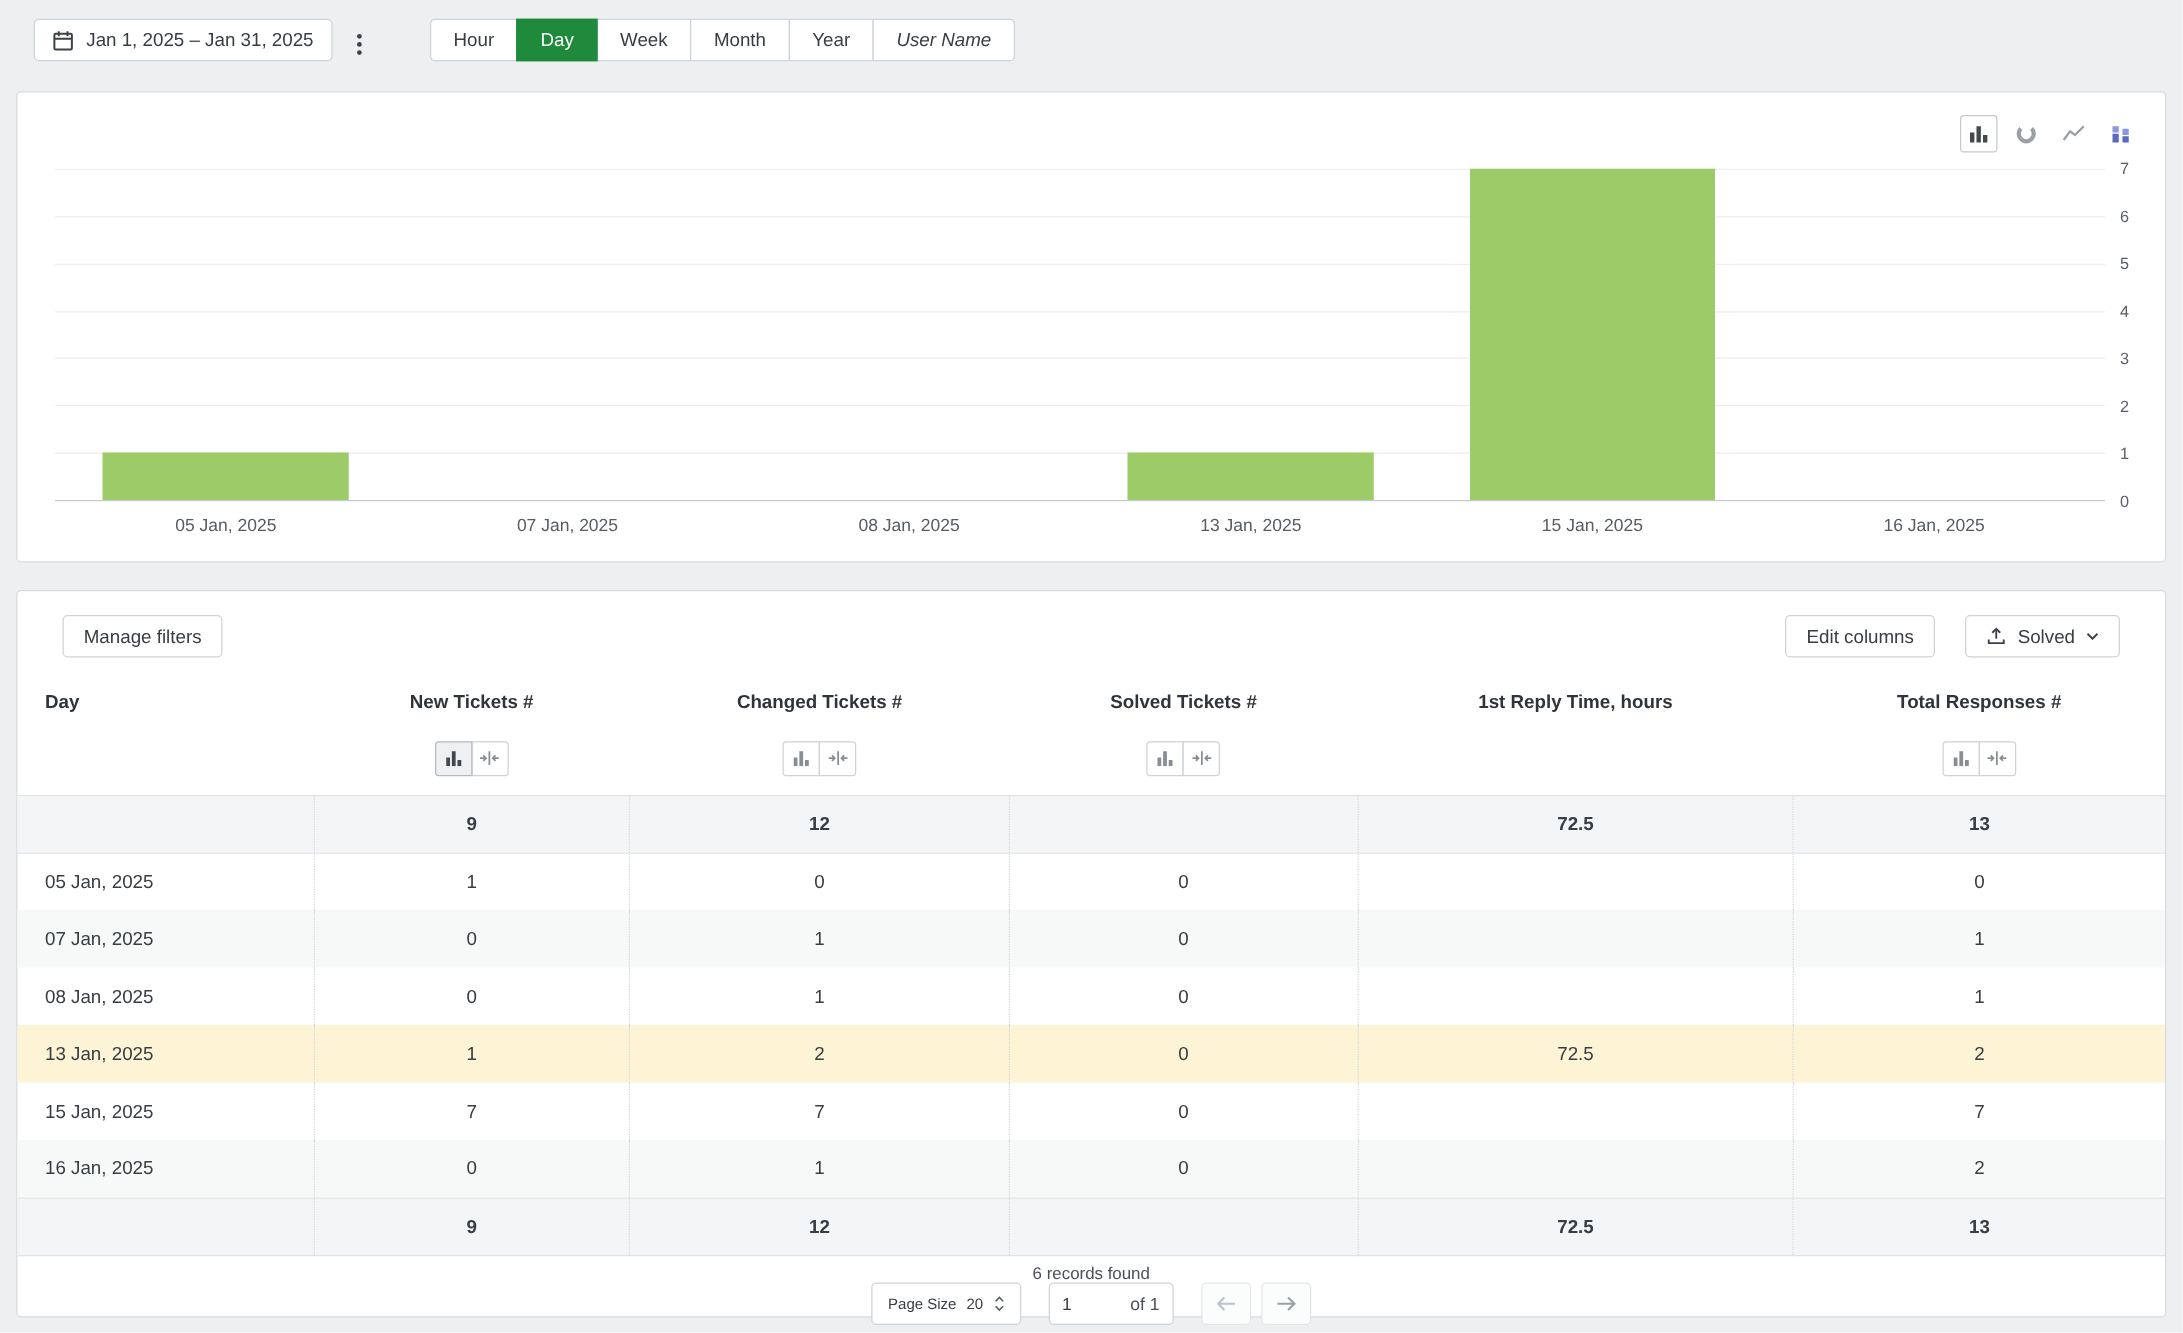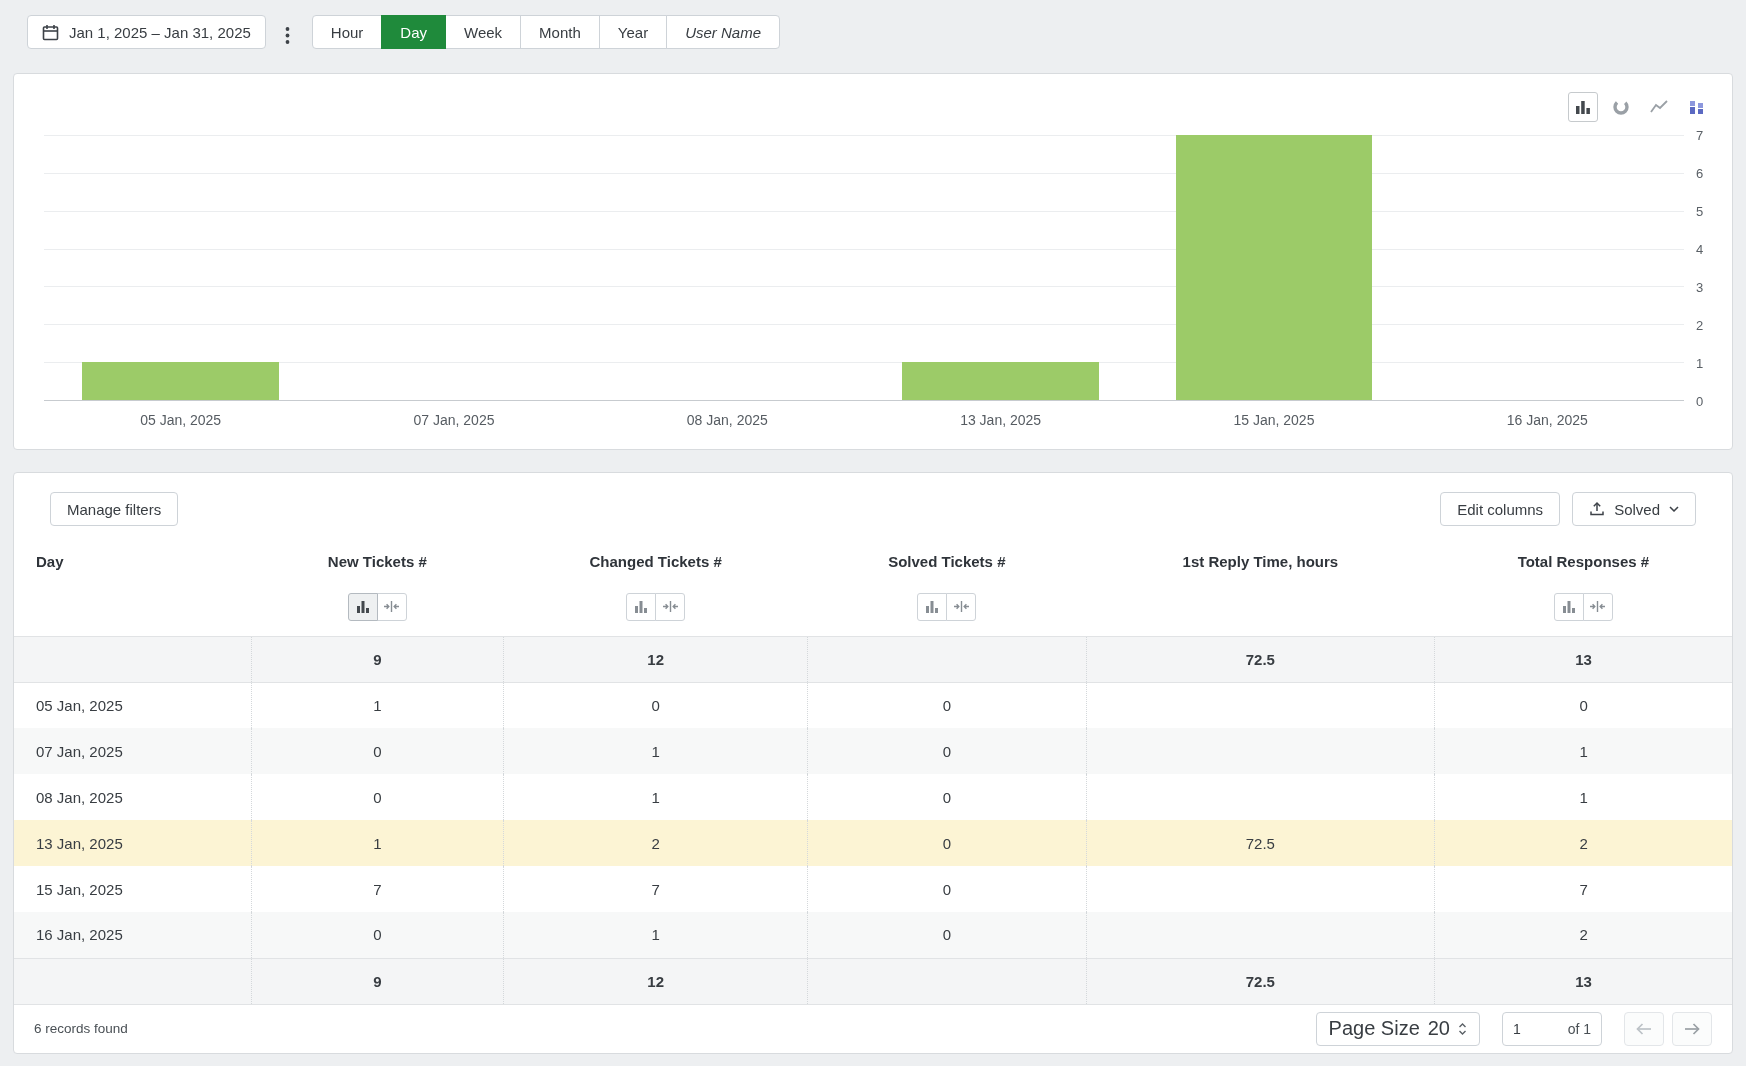--- a/index.html
+++ b/index.html
@@ -19,21 +19,21 @@
 
   
   .topbar { display: flex; align-items: flex-end; }
   button { font-family: inherit; font-size: inherit; color: inherit; background: none; border: none; cursor: pointer; }
   .date-btn {
     display: inline-flex; align-items: center; gap: 10px;
     background: #fff; border: 1px solid #ced3d8; border-radius: 4px;
     height: 34px; padding: 0 14px; margin-left: 14px; white-space: nowrap;
   }
   .kebab-btn { margin-left: 12px; padding: 4px 7px; display: flex; align-items: center; }
-  .tabs { display: flex; margin-left: 15px; }
+  .tabs { display: flex; margin-left: 47px; }
   .tab {
     background: #fff; border: 1px solid #ced3d8; height: 34px; padding: 0 18px;
     margin-left: -1px; white-space: nowrap;
   }
   .tab:first-child { border-radius: 4px 0 0 4px; margin-left: 0; }
   .tab:last-child { border-radius: 0 4px 4px 0; font-style: italic; }
   .tab.active { background: var(--accent-green); border-color: var(--accent-green); color: #fff; position: relative; z-index: 1; }
 
   
   .panel { background: #fff; border: 1px solid #d8dbde; border-radius: 4px; }
@@ -50,21 +50,21 @@
   .bar-slot { flex: 1; height: 100%; display: flex; align-items: flex-end; justify-content: center; }
   .bar { width: 72%; background: var(--bar-green); }
   .y-axis { position: absolute; top: 61px; right: 14px; width: 28px; height: 266px; }
   .y-tick { position: absolute; left: 6px; transform: translateY(-50%); font-size: 13px; color: #5a6066; }
   .x-labels { position: absolute; left: 30px; right: 48px; top: 338px; display: flex; }
   .x-label { flex: 1; text-align: center; font-size: 14px; color: #565c62; }
 
   
   .table-panel { margin-top: 22px; }
   .table-toolbar { display: flex; justify-content: space-between; padding: 19px 36px 18px; }
-  .toolbar-right { display: flex; gap: 12px; border-radius: 12px; }
+  .toolbar-right { display: flex; gap: 24px; border-radius: 12px; }
   .btn {
     display: inline-flex; align-items: center; gap: 9px;
     background: #fff; border: 1px solid #ced3d8; border-radius: 4px;
     height: 34px; padding: 0 16px; white-space: nowrap;
   }
 
   table { width: 100%; border-collapse: collapse; table-layout: fixed; }
   th { font-weight: bold; height: 34px; padding: 0 22px; vertical-align: middle; color: #2f343a; }
   th.day, td.day { text-align: left; }
   th.num, td.num { text-align: center; }
@@ -81,27 +81,27 @@
 
   tbody td.num { border-left: 1px dotted #d4d8db; }
   tbody tr.stripe td { background: #f7f8f8; }
   tbody tr.highlight td { background: var(--hl-yellow); }
   tbody tr.summary td {
     background: #f4f5f6; font-weight: bold;
     border-top: 1px solid #e1e3e5; border-bottom: 1px solid #e1e3e5;
   }
 
   
-  .table-footer { display: flex; align-items: center; justify-content: space-between; padding: 24px 20px; height: 48px; }
+  .table-footer { display: flex; align-items: center; justify-content: space-between; padding: 6px 20px; height: 48px; flex-direction: column; }
   .records { font-size: 13.5px; color: #4a5055; }
   .pager { display: flex; align-items: center; gap: 22px; }
   .page-size {
     display: inline-flex; align-items: center; gap: 8px;
     background: #fff; border: 1px solid #ced3d8; border-radius: 4px;
-    height: 34px; padding: 0 12px; font-size: 20px;
+    height: 34px; padding: 0 12px; font-size: 12px;
   }
   .page-box {
     display: flex; align-items: center; justify-content: space-between;
     border: 1px solid #ced3d8; border-radius: 4px; background: #fff;
     height: 34px; width: 100px; padding: 0 10px;
   }
   .page-input { width: 34px; border: none; outline: none; font-family: inherit; font-size: 14px; color: inherit; }
   .of-text { font-size: 14px; color: #4a5055; }
   .nav-group { display: flex; gap: 8px; }
   .nav-btn {

